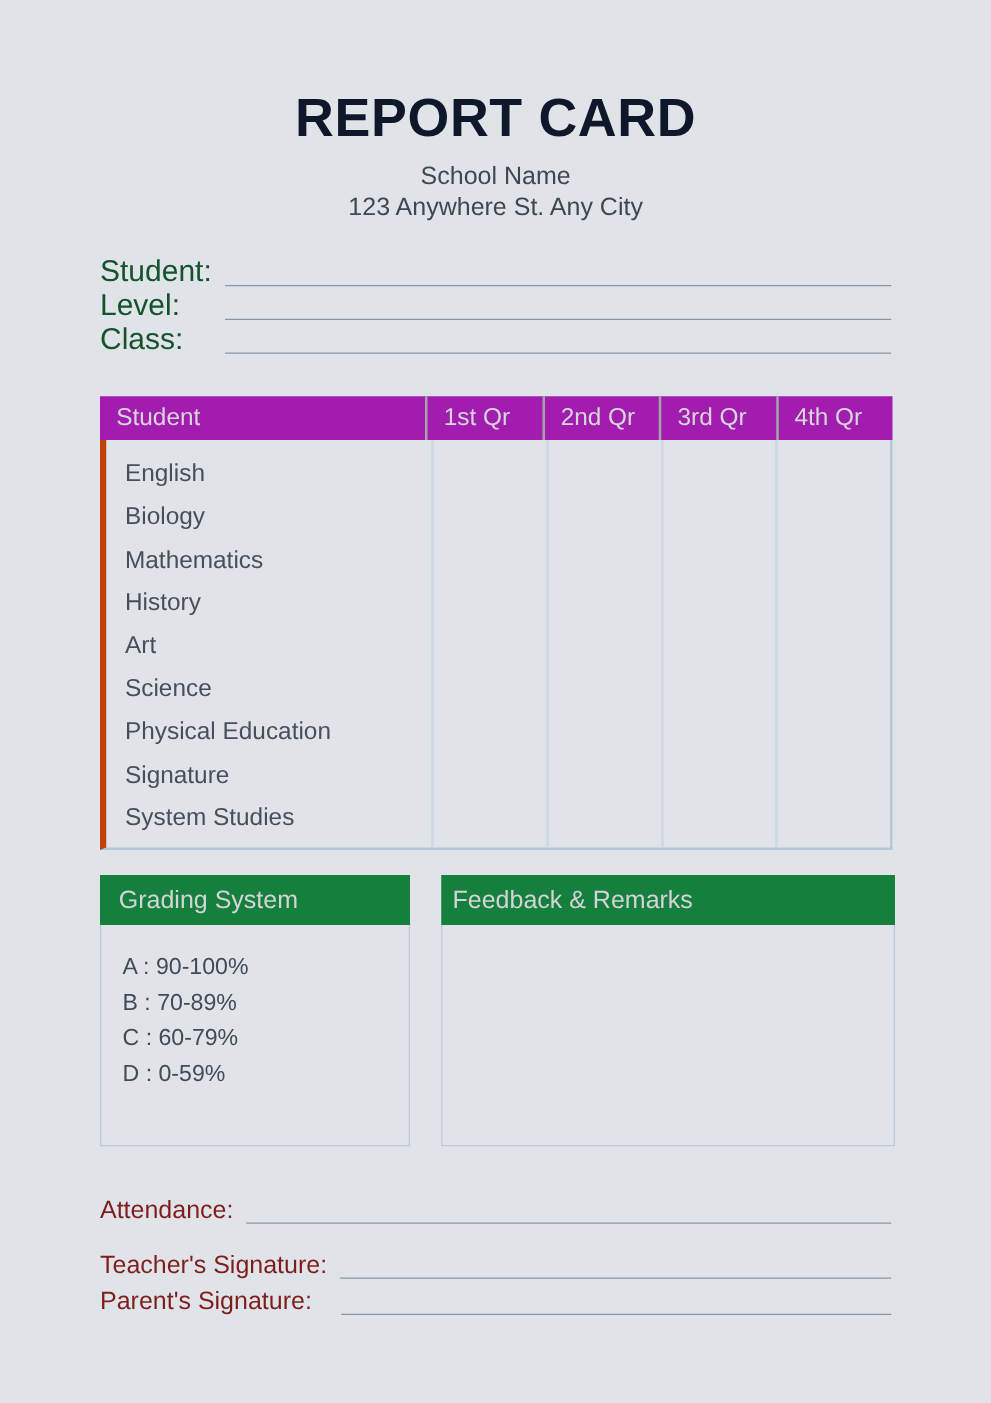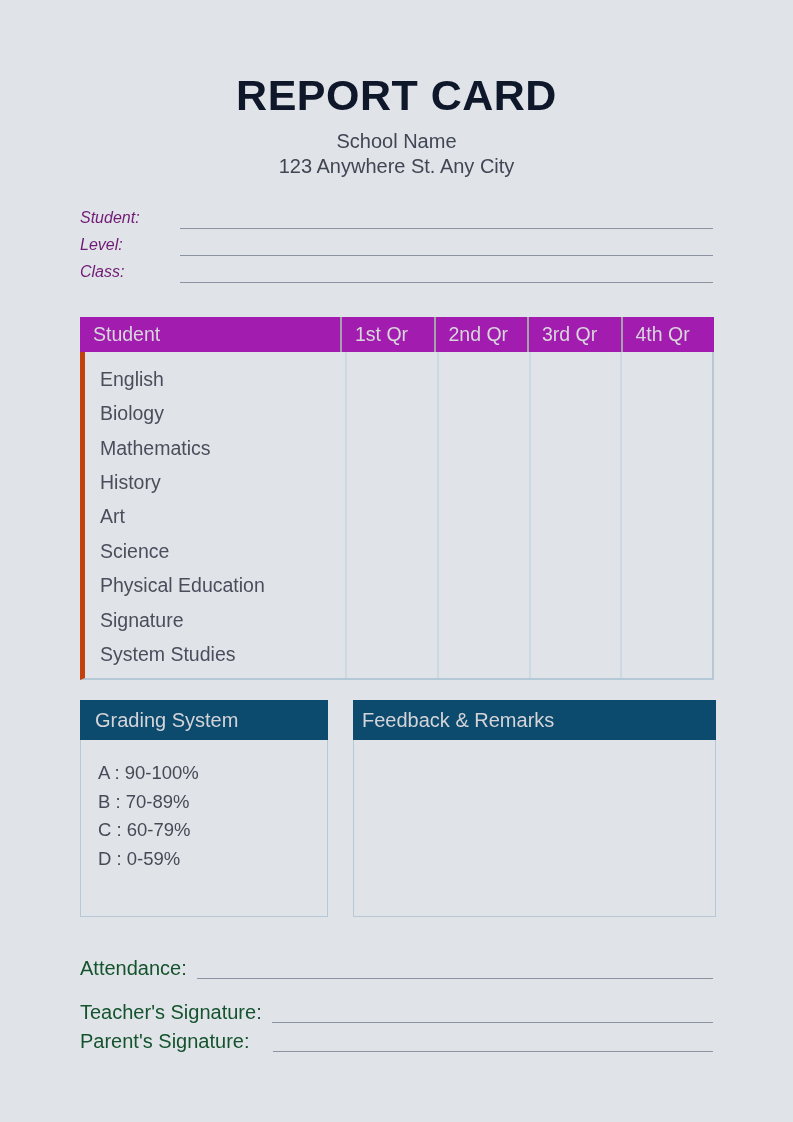--- a/index.html
+++ b/index.html
@@ -19,21 +19,21 @@
     font-weight: 800;
     letter-spacing: 0.5px;
     color: #0f172a;
   }
   .doc-sub { margin-top: 13px; font-size: 20px; line-height: 25px; color: #40465  4; color: #404654; }
   .doc-sub div { margin: 0; }
 
   
   .info-fields { position: absolute; top: 206px; left: 80px; width: 633px; }
   .info-row { display: flex; height: 27px; }
-  .info-label { width: 100px; flex: none; font-size: 16px; color: #701a75; line-height: 24px; font-style: italic; }
+  .info-label { width: 100px; flex: none; font-size: 24px; color: #14532d; line-height: 24px; }
   .fill-line { flex: 1; height: 22px; border-bottom: 1px solid #8c94a3; }
 
   
   .grades-table { position: absolute; top: 317px; left: 80px; width: 634px; }
   .t-header {
     height: 35px; background: #a21caf;
     display: grid; grid-template-columns: 260px 1fr 1fr 1fr 1fr;
   }
   .t-header .cell {
     display: flex; align-items: center;
@@ -55,37 +55,37 @@
     flex: 1; display: flex; align-items: center;
     padding-left: 15px; font-size: 19.5px; color: #4a4e5c;
     white-space: nowrap;
   }
   .qr-col { border-left: 2px solid #ccd8e2; }
 
   
   .grading-box { position: absolute; top: 700px; left: 80px; width: 248px; height: 217px; }
   .feedback-box { position: absolute; top: 700px; left: 353px; width: 363px; height: 217px; }
   .box-header {
-    height: 40px; background: #0c4a6e;
+    height: 40px; background: #15803d;
     display: flex; align-items: center;
     color: #d4d4d8; font-size: 20px;
     box-sizing: border-box;
   }
   .grading-box .box-header { padding-left: 15px; }
   .feedback-box .box-header { padding-left: 9px; }
   .box-body {
     height: 177px; box-sizing: border-box;
     border: 1px solid #b6c9d7; border-top: none;
   }
   .grading-box .box-body { padding: 19px 0 0 17px; }
   .grade-line { font-size: 18.5px; line-height: 28.5px; color: #454a57; white-space: nowrap; }
 
   
   .footer-row { position: absolute; left: 80px; width: 633px; display: flex; height: 27px; }
-  .footer-label { flex: none; font-size: 20px; color: #14532d; line-height: 24px; white-space: nowrap; }
+  .footer-label { flex: none; font-size: 20px; color: #7f1d1d; line-height: 24px; white-space: nowrap; }
   .footer-row .fill-line { margin-left: 10px; }
   .row-attendance { top: 956px; }
   .row-teacher { top: 1000px; }
   .row-parent { top: 1029px; }
   .row-parent .fill-line { margin-left: 24px; }
 </style>
 </head>
 <body>
 
 <div class="page">

